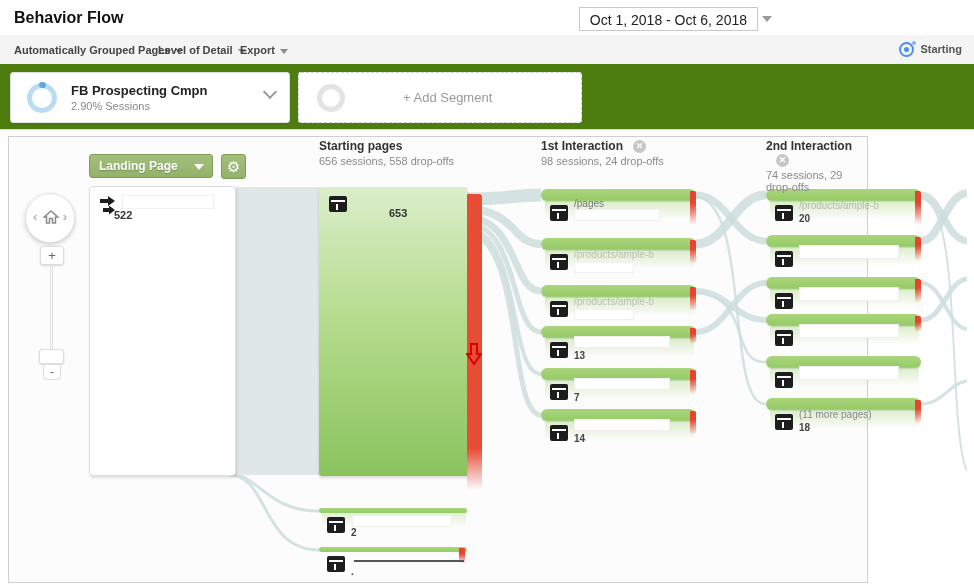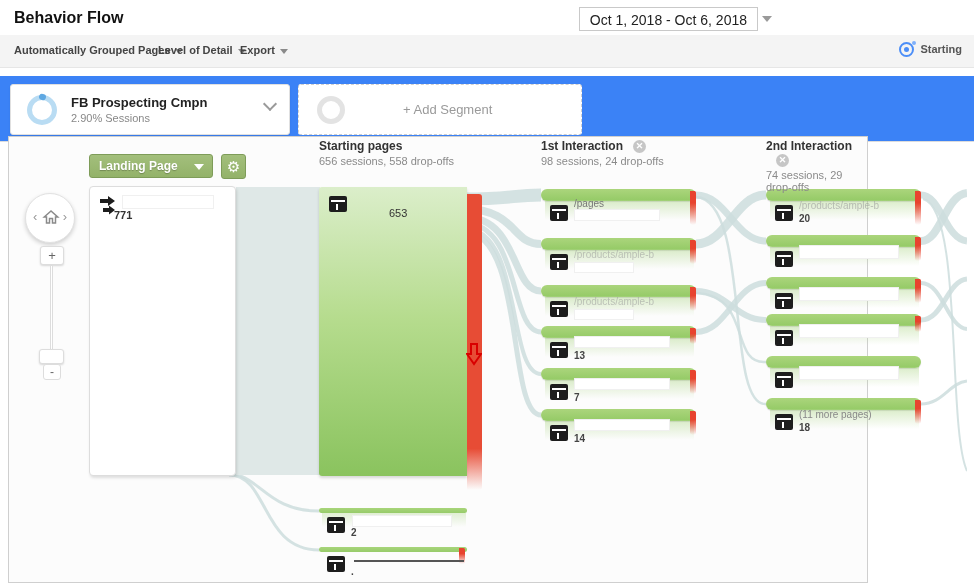--- a/index.html
+++ b/index.html
@@ -14,21 +14,21 @@
   
   .toolbar { position:absolute; left:0; top:35px; width:974px; height:33px; background:#f4f4f4; border-bottom:1px solid #e6e6e6; }
   .tb-item { position:absolute; top:9px; font-size:11px; font-weight:bold; color:#444; cursor:pointer; }
   .tb-caret { display:inline-block; width:0; height:0; border-left:4px solid transparent; border-right:4px solid transparent; border-top:5px solid #8a8a8a; margin-left:5px; vertical-align:middle; }
   .insights { position:absolute; right:12px; top:7px; font-size:11px; font-weight:bold; color:#555; cursor:pointer; }
   .insights-icon { display:inline-block; position:relative; width:15px; height:15px; border:2px solid #4c8ef7; border-radius:50%; vertical-align:-4px; margin-right:6px; }
   .insights-icon::before { content:""; position:absolute; left:3px; top:3px; width:5px; height:5px; border-radius:50%; background:#4c8ef7; }
   .insights-icon::after { content:""; position:absolute; right:-4px; top:-3px; width:4px; height:4px; border-radius:50%; background:#7fb0fa; }
 
   
-  .segment-row { position:absolute; left:0; top:76px; width:974px; height:66px; background:#3b82f6; border-bottom:1px solid #dcdcdc; }
+  .segment-row { position:absolute; left:0; top:64px; width:974px; height:66px; background:#4d7c0f; border-bottom:1px solid #dcdcdc; }
   .seg-card { position:absolute; left:10px; top:8px; width:280px; height:51px; background:#fff; border:1px solid #e0e0e0; border-radius:3px; box-shadow:0 1px 2px rgba(0,0,0,.08); cursor:pointer; }
   .seg-donut { position:absolute; left:16px; top:10px; width:30px; height:30px; border:5px solid #b9dcf3; border-radius:50%; }
   .seg-donut::before { content:""; position:absolute; left:7px; top:-6px; width:7px; height:6px; background:#5fa8e2; border-radius:3px; transform:rotate(20deg); }
   .seg-name { position:absolute; left:60px; top:10px; font-size:13px; font-weight:bold; color:#222; }
   .seg-sub { position:absolute; left:60px; top:27px; font-size:11px; color:#888; }
   .seg-chevron { position:absolute; right:14px; top:14px; width:10px; height:10px; border-right:2px solid #9a9a9a; border-bottom:2px solid #9a9a9a; transform:rotate(45deg); }
   .add-card { position:absolute; left:298px; top:8px; width:284px; height:51px; background:#fff; border:1px dashed #cfcfcf; border-radius:3px; cursor:pointer; }
   .add-circle { position:absolute; left:18px; top:11px; width:28px; height:28px; border:5px solid #e3e3e3; border-radius:50%; }
   .add-label { position:absolute; left:60px; top:17px; font-size:13px; color:#9a9a9a;margin-left:44px; }
 
@@ -182,28 +182,28 @@
   </div>
 
   <div class="landing-card">
     <span class="entry-icon">
       <svg width="20" height="22" viewBox="0 0 20 22">
           <path d="M2 4 H10 V1 L17 6 L10 11 V8 H2 Z" fill="#1d1d1d"></path>
           <path d="M5 13 H11 V10.5 L17 15 L11 19.5 V17 H5 Z" fill="#1d1d1d"></path>
         </svg>
     </span>
     <span class="redact" style="left:32px; top:8px; width:92px; height:14px;"></span>
-    <span class="land-value">771</span>
+    <span class="land-value">522</span>
   </div>
   <div class="band"></div>
 
   <div class="start-node">
     <span class="nicon" style="left:10px; top:9px;"></span>
     <span class="redact" style="left:36px; top:6px; width:100px; height:12px; background:transparent; border:none;"></span>
-    <span style="position:absolute; left:34px; top:20px; font-size:11px; font-weight:normal; color:#333;padding-left:36px;">653</span>
+    <span style="position:absolute; left:34px; top:20px; font-size:11px; font-weight:bold; color:#333;padding-left:36px;">653</span>
   </div>
   <div class="red-band"></div>
   <span class="red-arrow">
     <svg width="16" height="24" viewBox="0 0 16 24">
         <path d="M5 2 H11 V12 H15 L8 22 L1 12 H5 Z" fill="none" stroke="#d90000" stroke-width="2"></path>
       </svg>
   </span>
 
   <div class="tnode" style="top:371px">
     <div class="tbar"></div>

